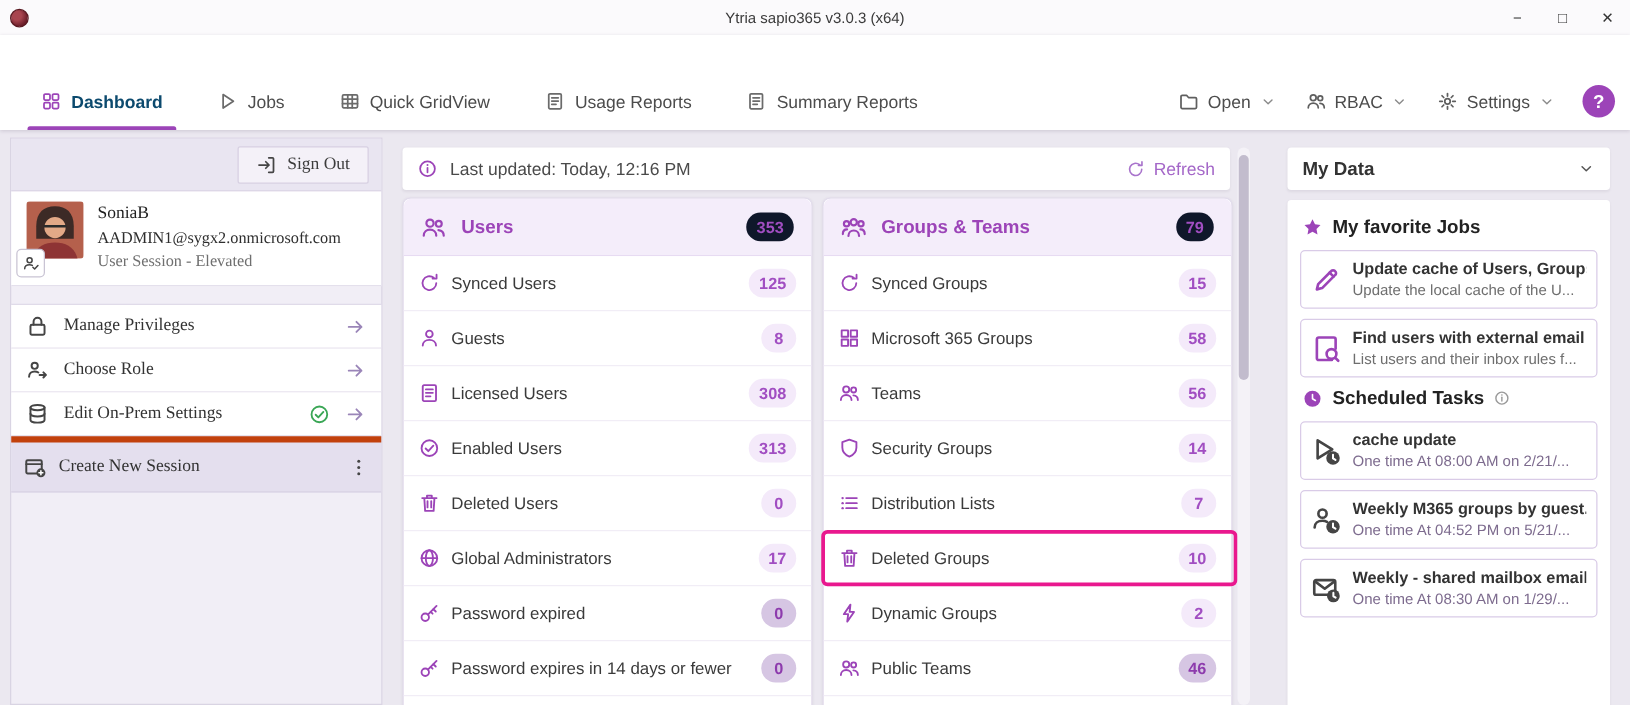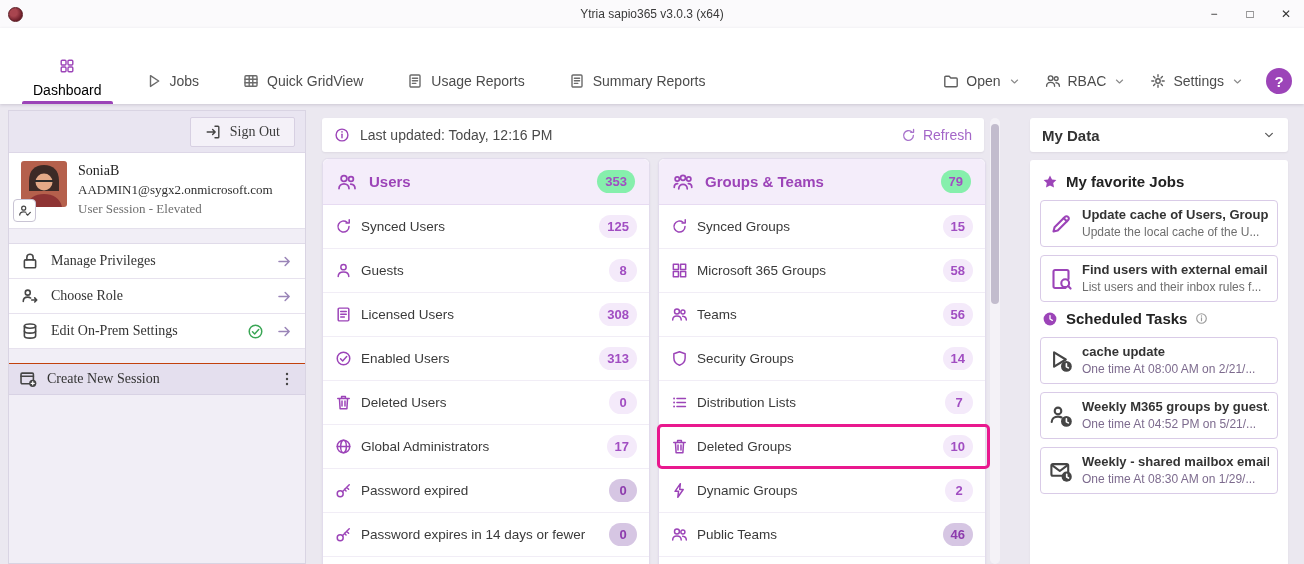--- a/index.html
+++ b/index.html
@@ -13,21 +13,21 @@
     background:radial-gradient(circle at 35% 35%, #a8454f 0 30%, #6e1f2b 70%); border:1px solid #5a1a22; }
   .tb-title { position:absolute; left:0; right:0; text-align:center; font-size:12px; color:#3a3a3a; }
   .win-controls { margin-left:auto; display:flex; z-index:2; }
   .win-btn { width:36px; height:28px; display:flex; align-items:center; justify-content:center; font-size:12px; color:#333; cursor:default; }
 
   
   .navbar { position:absolute; top:28px; left:0; right:0; height:76px; background:#fff; box-shadow:0 1px 3px rgba(60,50,80,.18); z-index:1; }
   .tabs { position:absolute; left:18px; bottom:0; height:46px; display:flex; }
   .tab { display:flex; align-items:center; gap:8px; padding:0 15px; margin-right:14px; font-size:14px; color:#4c4c4c; position:relative; cursor:pointer; }
   .tab .ic { color:#6b6b6b; }
-  .tab.active { color:#000000; font-weight:normal;flex-direction:column; }
+  .tab.active { color:#0c4a6e; font-weight:bold; }
   .tab.active .ic { color:#9c44b8; }
   .tab.active::after { content:""; position:absolute; left:4px; right:4px; bottom:0; height:3px; background:#9c44b8; border-radius:2px 2px 0 0; }
   .nav-actions { position:absolute; right:12px; bottom:10px; display:flex; align-items:center; gap:8px; }
   .nav-action { display:flex; align-items:center; gap:7px; padding:5px 8px; font-size:14px; color:#4c4c4c; cursor:pointer; }
   .nav-action .ic { color:#5f5f5f; }
   .nav-action .chev { color:#8a8a8a; }
   .help-btn { width:26px; height:26px; margin-left:6px; border-radius:50%; background:#9c44b8; color:#fff; font-weight:bold; font-size:15px; display:flex; align-items:center; justify-content:center; cursor:pointer; }
 
   
   .ic { display:inline-flex; flex:none; }
@@ -49,41 +49,41 @@
   .avatar svg { display:block; }
   .user-lines { min-width:0; }
   .user-name { font-size:14px; color:#1f1f1f; line-height:19px; }
   .user-email { font-size:13px; color:#2e2e2e; line-height:19px; white-space:nowrap; }
   .user-session { font-size:13px; color:#6f6f6f; line-height:19px; }
   .session-badge { position:absolute; left:4px; top:88px; width:23px; height:23px; background:#fff; border:1px solid #c9c4d4;
     border-radius:4px; display:flex; align-items:center; justify-content:center; z-index:2; }
   .menu { margin-top:14px; border-top:1px solid #e0dbe9; }
   .menu-item { height:35px; background:#fff; border-bottom:1px solid #e7e2ee; display:flex; align-items:center; gap:12px; padding:0 12px; cursor:pointer; }
   .menu-label { flex:1; font-size:14px; color:#333; white-space:nowrap; overflow:hidden; }
-  .create-row { margin-top:14px; height:32px; background:#e4dfee; border-top:1px solid #c2410c; border-bottom:1px solid #d8d2e4;
+  .create-row { height:45px; background:#e4dfee; border-top:5px solid #c2410c; border-bottom:1px solid #d8d2e4;
     display:flex; align-items:center; gap:10px; padding:0 10px; cursor:pointer; }
   .create-label { font-size:14px; color:#333; }
   .create-row .kebab { margin-left:auto; }
 
   
   .main { position:absolute; left:318px; top:110px; width:684px; bottom:0; }
   .lu-bar { position:absolute; left:4px; top:8px; width:662px; height:34px; background:#fff; border-radius:3px;
     box-shadow:0 1px 2px rgba(60,50,80,.08); display:flex; align-items:center; padding:12px 12px; }
   .lu-text { margin-left:10px; font-size:14px; color:#4a4a4a; }
   .refresh-btn { margin-left:auto; display:flex; align-items:center; gap:7px; color:#a467c8; font-size:14px; cursor:pointer; }
 
   .card { position:absolute; top:48px; width:328px; height:540px; background:#fff; border:1px solid #e2dcec; border-radius:6px;
     box-shadow:0 1px 2px rgba(60,50,80,.08); }
   .card-users { left:4px; } .card-groups { left:340px; }
   .card-header { height:46px; background:#f4edfa; border-bottom:1px solid #e7dbf2; border-radius:6px 6px 0 0;
     display:flex; align-items:center; gap:12px; padding:0 14px; }
   .card-title { color:#9c44b8; font-weight:bold; font-size:15px; }
   .pill { min-width:28px; text-align:center; padding:4px 8px; border-radius:12px; font-size:13px; font-weight:bold;
     background:#f4eafa; color:#a14ec2; }
-  .pill.total { margin-left:auto; background:#86efac; }
+  .pill.total { margin-left:auto; background:#0f172a; }
   .pill.dim { background:#d6c6e3; color:#8d3bad; }
   .pill.small { padding:2px 8px; }
   .stat-row { height:44px; border-bottom:1px solid #f1edf6; display:flex; align-items:center; gap:9px; padding:0 12px; position:relative; cursor:pointer; }
   .stat-label { flex:1; font-size:13.5px; color:#3a3a3a; white-space:nowrap; overflow:hidden; }
   .stat-row.hl::after { content:""; position:absolute; left:-2px; right:-5px; top:-1px; bottom:-1px;
     border:3px solid #e9188e; border-radius:5px; pointer-events:none; }
   .scrollbar { position:absolute; left:672px; top:8px; width:10px; height:446px; background:#f4f2f7; border-radius:5px; cursor:pointer; }
   .scroll-thumb { position:absolute; left:1px; top:6px; width:8px; height:180px; background:#c2bccd; border-radius:4px; }
 
   

